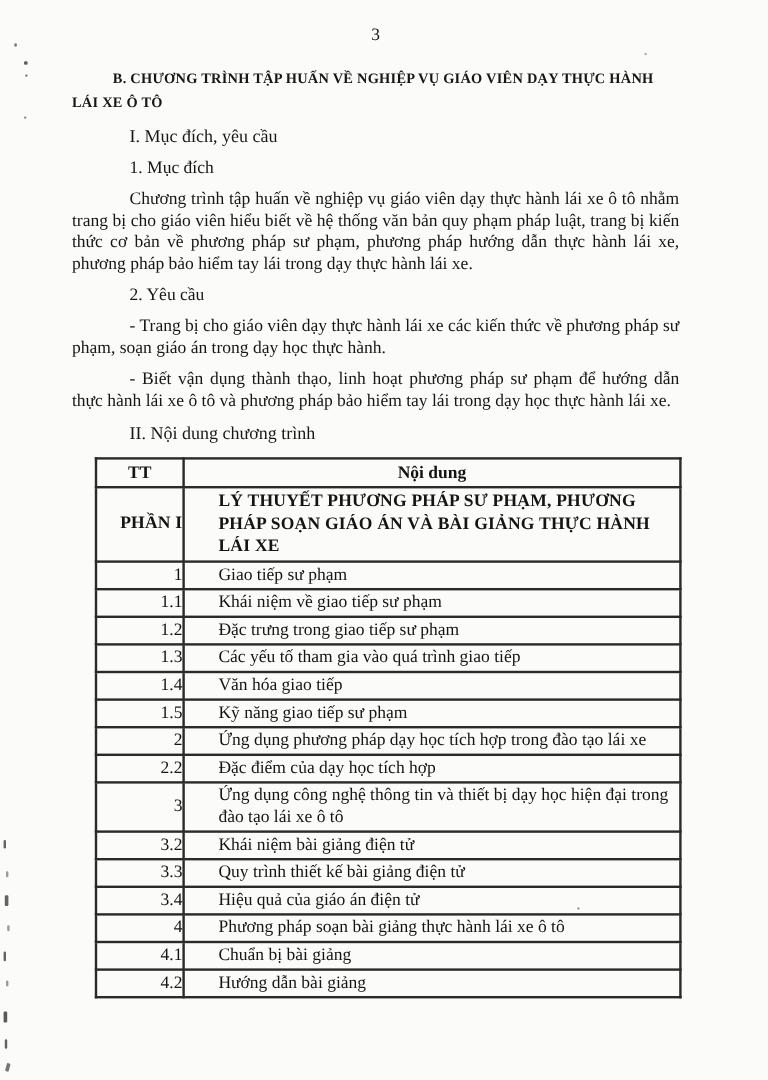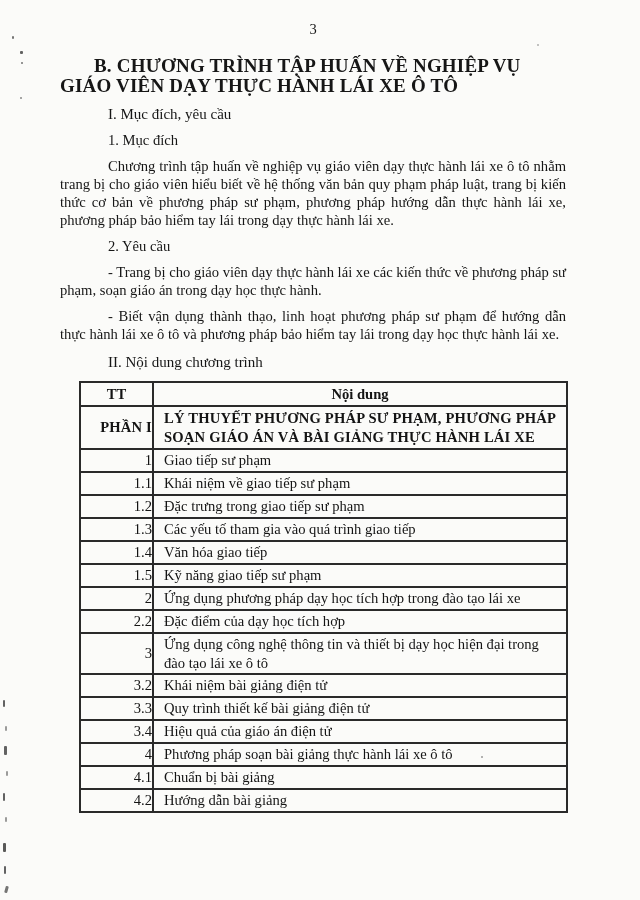--- a/index.html
+++ b/index.html
@@ -16,21 +16,21 @@
     padding: 21px 74px 0 60px;
     box-sizing: border-box;
   }
   .pagenum {
     text-align: center;
     font-size: 14.5px;
     margin: 0 0 18px 0;
   }
   .title {
     font-weight: bold;
-    font-size: 19px;
+    font-size: 12px;
     line-height: 19.5px;
     text-align: left;
     text-indent: 34px;
     margin: 0;
     letter-spacing: 0.2px;
   }
   .h {
     font-weight: normal;
     font-size: 15px;
     line-height: 18px;
@@ -64,21 +64,21 @@
   }
   .content-table td.tt {
     text-align: right;
     vertical-align: middle;
     padding: 0;
     height: 21px;
   }
   .content-table td.ct {
     text-align: left;
     vertical-align: middle;
-    padding: 1px 6px 1px 10px;
+    padding: 1px 6px 1px 28px;
     line-height: 18.5px;
     font-family: Liberation Serif, serif;
   }
   .content-table tr.bold-row td {
     font-weight: bold;
     padding-top: 2px;
     padding-bottom: 2px;
     letter-spacing: 0.2px;
   }
   

